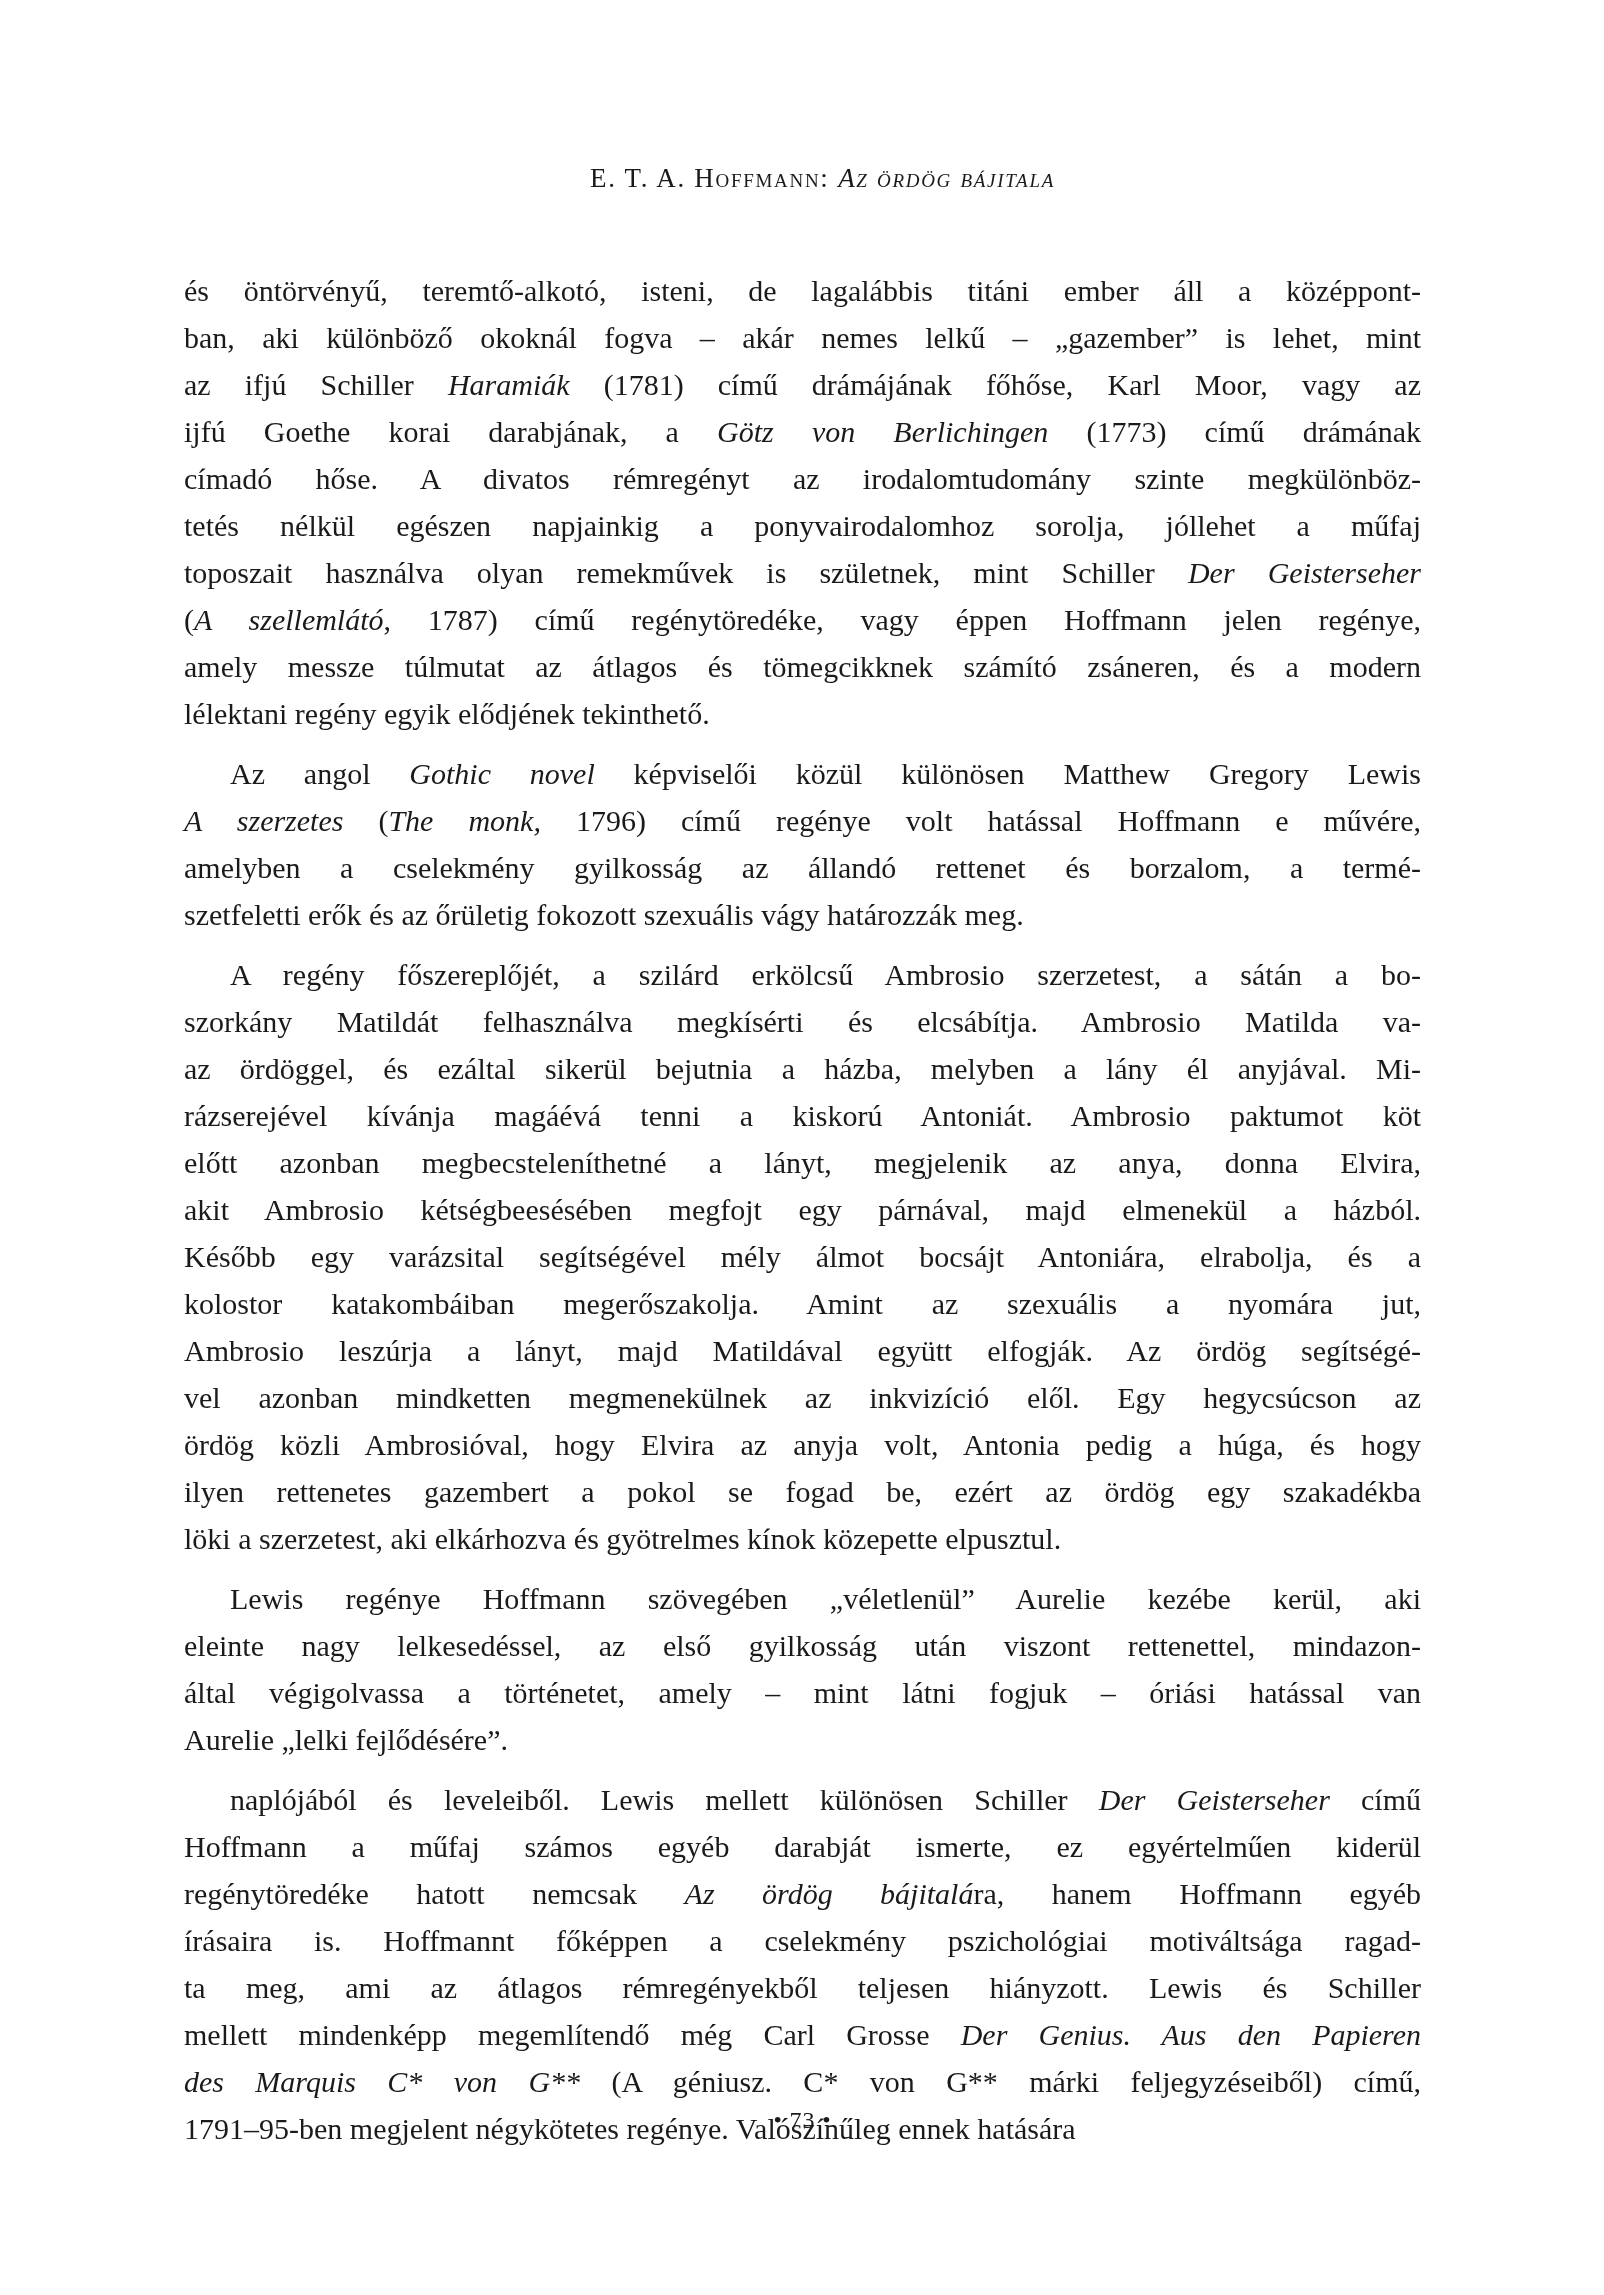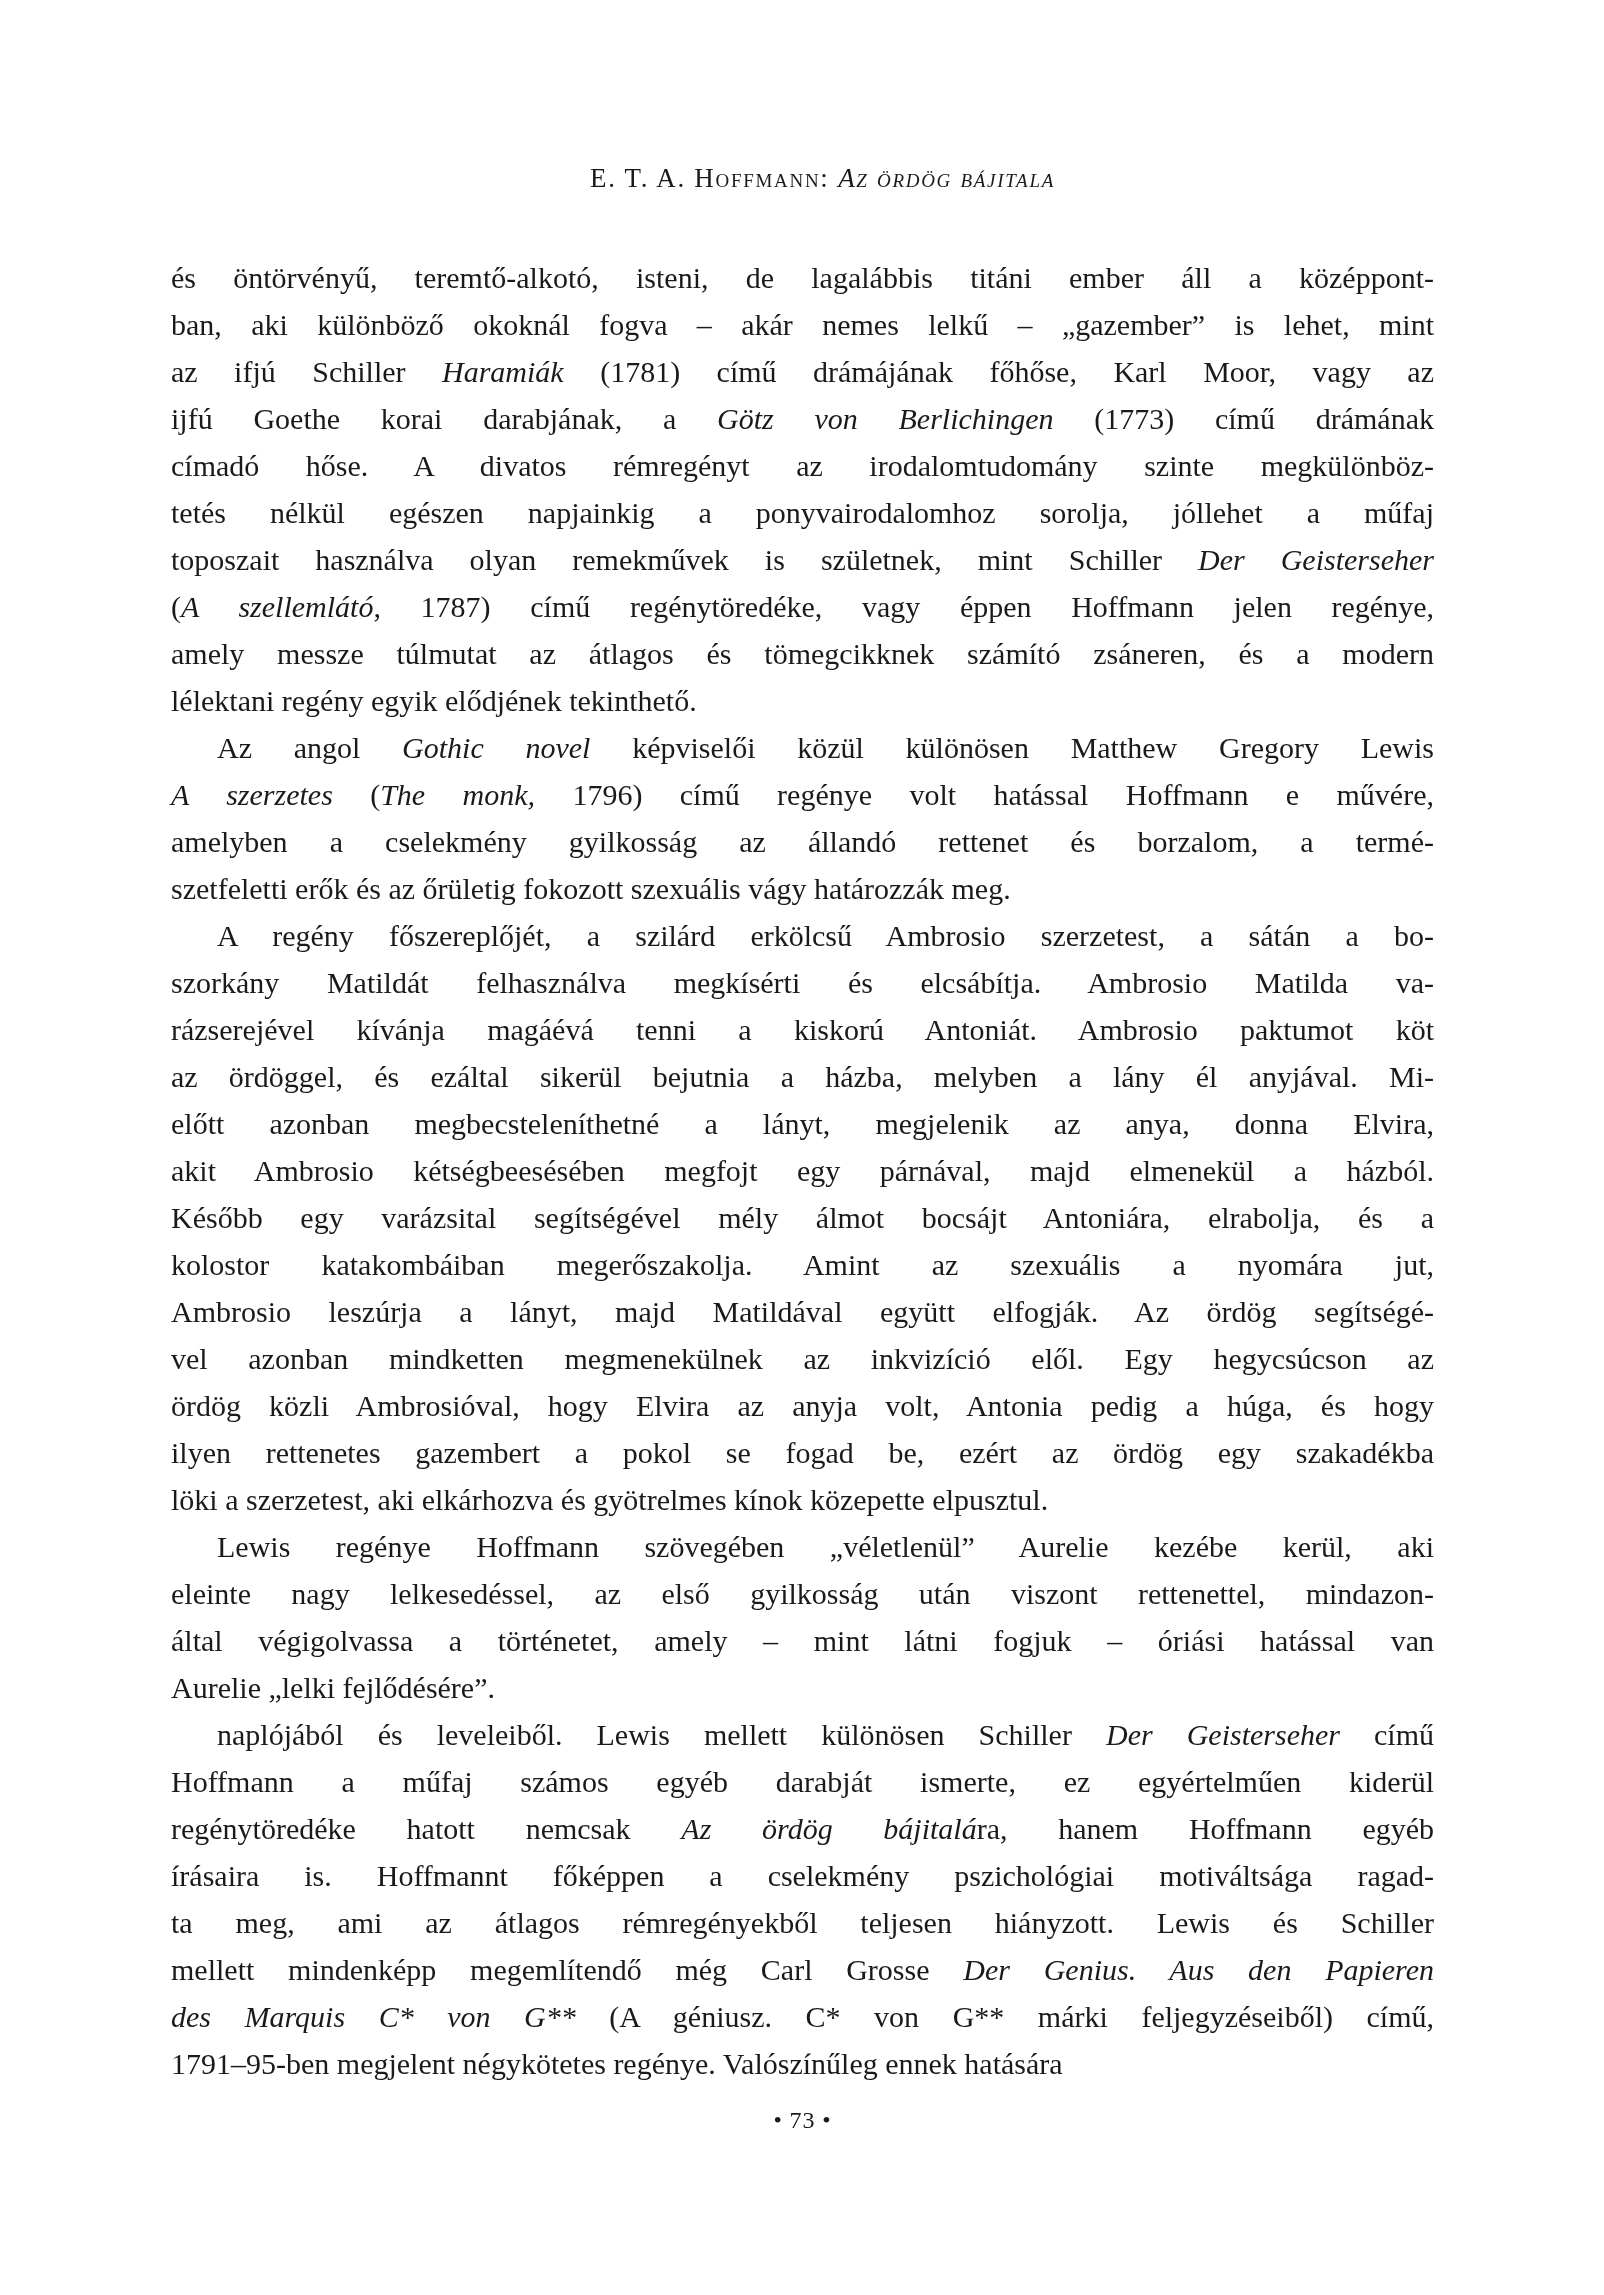--- a/index.html
+++ b/index.html
@@ -24,21 +24,21 @@
   .sc { font-variant: small-caps; }
   .it { font-style: italic; }
   .running-header .title { margin-left: 0.32em; }
   .body-text {
     position: absolute;
     top: 254px; left: 171px;
     width: 1263px;
     font-size: 30px;
     line-height: 47px;
   }
-  .para { margin: 0; }
+  .para { margin: 13px; }
   .line {
     text-align: justify;
     text-align-last: justify;
   }
   .line.lastline {
     text-align: justify;
     text-align-last: auto;
   }
   .para.indent .line:first-child { text-indent: 46px; }
   .page-footer {
@@ -73,22 +73,22 @@
       </div>
       <div class="para indent">
         <div class="line"><span>Az angol </span><span class="it">Gothic novel</span><span> képviselői közül különösen Matthew Gregory Lewis</span></div>
         <div class="line"><span class="it">A szerzetes</span><span> (</span><span class="it">The monk,</span><span> 1796) című regénye volt hatással Hoffmann e művére,</span></div>
         <div class="line"><span>amelyben a cselekmény gyilkosság az állandó rettenet és borzalom, a termé-</span></div>
         <div class="line lastline"><span>szetfeletti erők és az őrületig fokozott szexuális vágy határozzák meg.</span></div>
       </div>
       <div class="para indent">
         <div class="line"><span>A regény főszereplőjét, a szilárd erkölcsű Ambrosio szerzetest, a sátán a bo-</span></div>
         <div class="line"><span>szorkány Matildát felhasználva megkísérti és elcsábítja. Ambrosio Matilda va-</span></div>
+        <div class="line"><span>az ördöggel, és ezáltal sikerül bejutnia a házba, melyben a lány él anyjával. Mi-</span></div>
         <div class="line"><span>rázserejével kívánja magáévá tenni a kiskorú Antoniát. Ambrosio paktumot köt</span></div>
-        <div class="line"><span>az ördöggel, és ezáltal sikerül bejutnia a házba, melyben a lány él anyjával. Mi-</span></div>
         <div class="line"><span>előtt azonban megbecsteleníthetné a lányt, megjelenik az anya, donna Elvira,</span></div>
         <div class="line"><span>akit Ambrosio kétségbeesésében megfojt egy párnával, majd elmenekül a házból.</span></div>
         <div class="line"><span>Később egy varázsital segítségével mély álmot bocsájt Antoniára, elrabolja, és a</span></div>
         <div class="line"><span>kolostor katakombáiban megerőszakolja. Amint az szexuális a nyomára jut,</span></div>
         <div class="line"><span>Ambrosio leszúrja a lányt, majd Matildával együtt elfogják. Az ördög segítségé-</span></div>
         <div class="line"><span>vel azonban mindketten megmenekülnek az inkvizíció elől. Egy hegycsúcson az</span></div>
         <div class="line"><span>ördög közli Ambrosióval, hogy Elvira az anyja volt, Antonia pedig a húga, és hogy</span></div>
         <div class="line"><span>ilyen rettenetes gazembert a pokol se fogad be, ezért az ördög egy szakadékba</span></div>
         <div class="line lastline"><span>löki a szerzetest, aki elkárhozva és gyötrelmes kínok közepette elpusztul.</span></div>
       </div>

